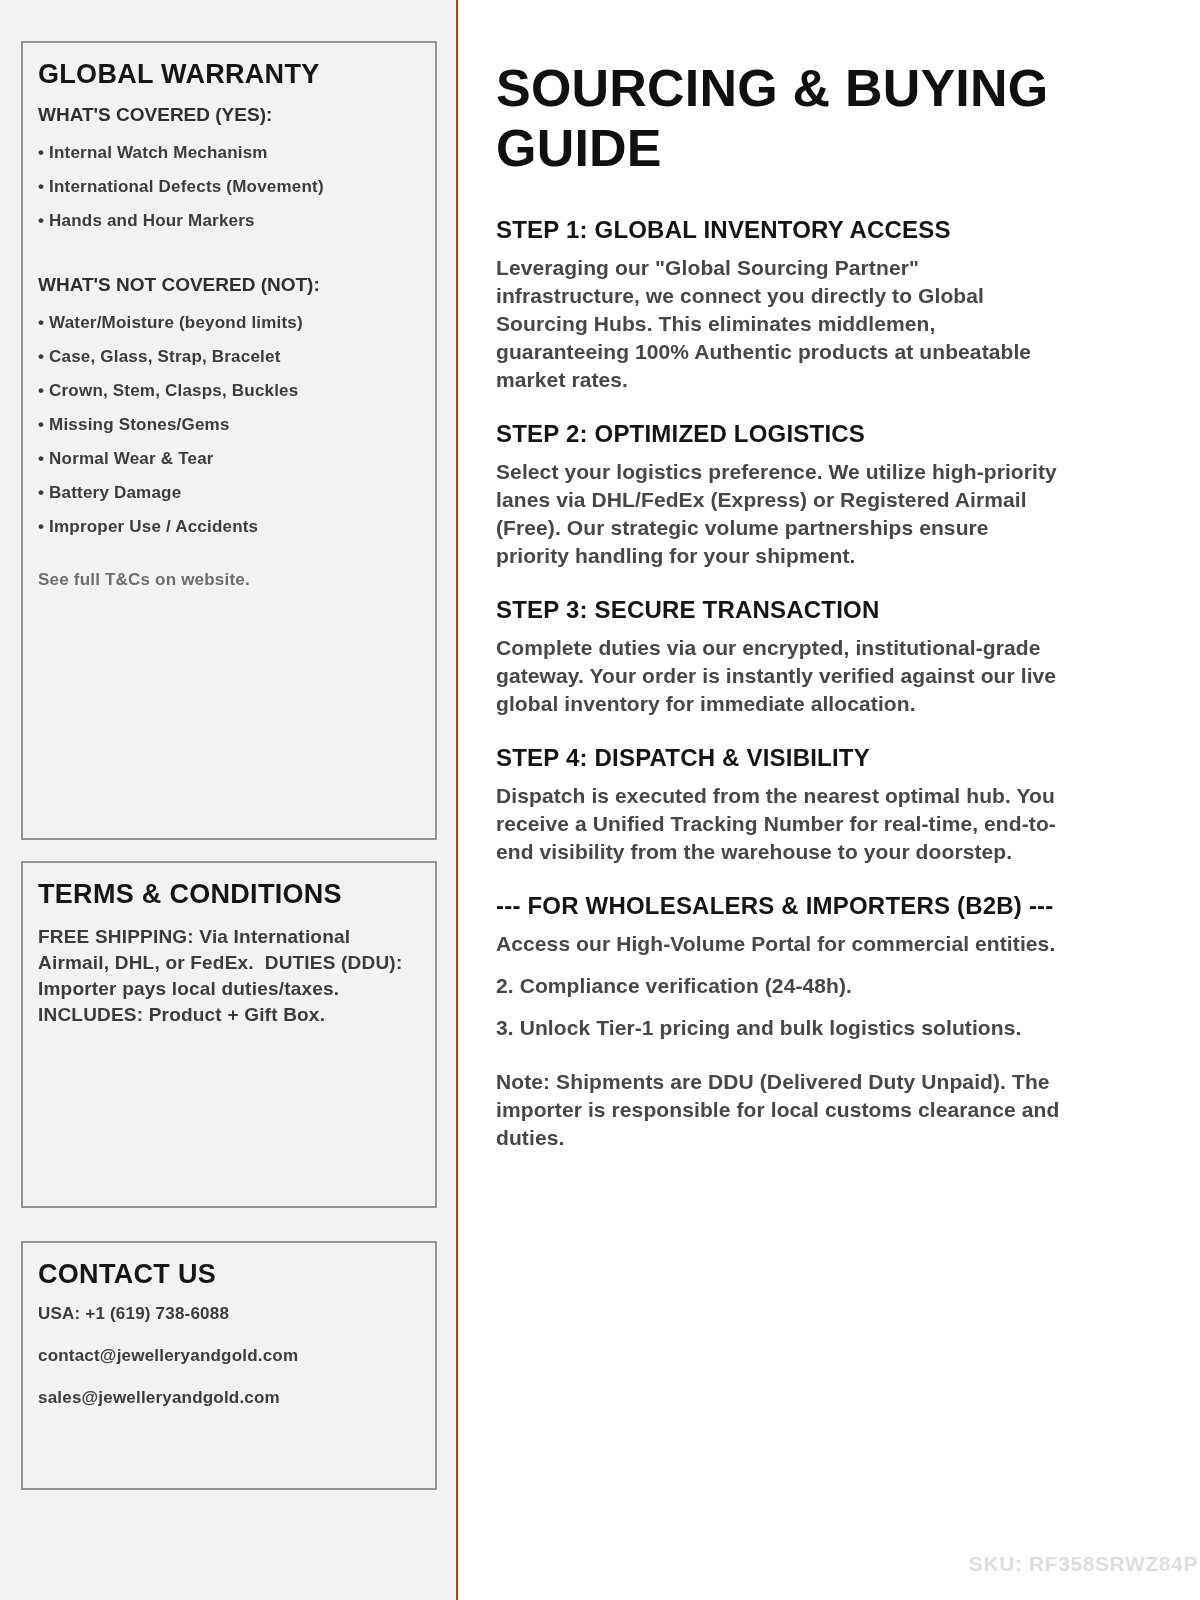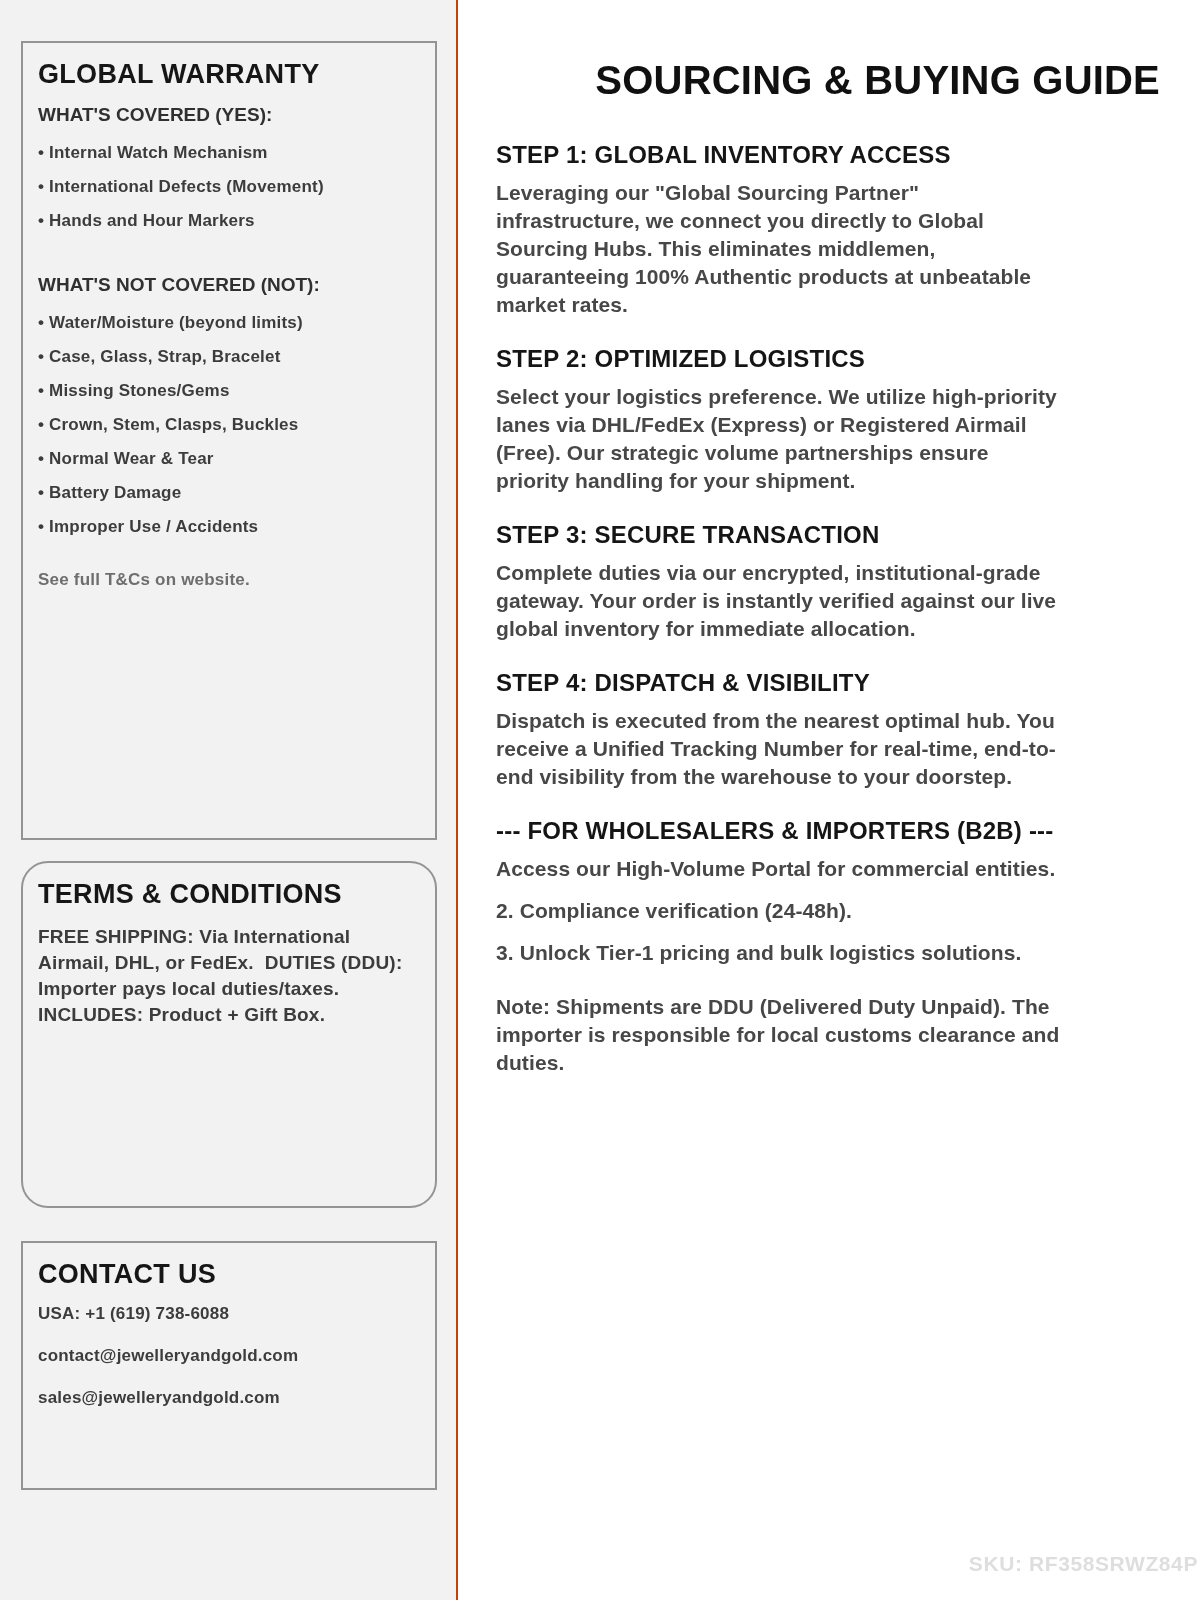--- a/index.html
+++ b/index.html
@@ -22,21 +22,21 @@
   }
   .side-box {
     position: absolute;
     left: 21px;
     width: 416px;
     border: 2px solid #949494;
     background: #f2f2f2;
     padding: 16px 15px;
   }
   .box-warranty { top: 41px;  height: 799px; }
-  .box-terms    { top: 861px; height: 347px; border-radius: 27px; }
+  .box-terms    { top: 861px; height: 347px; }
   .box-contact  { top: 1241px; height: 249px; }
 
   .side-title {
     font-size: 27px;
     font-weight: 700;
     letter-spacing: 0.3px;
     color: #161616;
     margin-bottom: 14px;
   }
   .side-subhead {
@@ -80,22 +80,22 @@
 
   
   .main {
     position: absolute;
     left: 459px; top: 0;
     width: 741px; height: 1600px;
     background: #ffffff;
     padding: 58px 40px 0 37px;
   }
   .main-title {
-    text-align: right;
-    font-size: 40px;
+    text-align: left;
+    font-size: 52px;
     font-weight: 700;
     letter-spacing: 0.2px;
     color: #101010;
     margin-bottom: 38px;
   }
   .section-heading {
     font-size: 24px;
     font-weight: 700;
     color: #151515;
     letter-spacing: 0.2px;
@@ -136,22 +136,22 @@
     <ul class="bullet-list">
       <li>Internal Watch Mechanism</li>
       <li>International Defects (Movement)</li>
       <li>Hands and Hour Markers</li>
     </ul>
 
     <div class="side-subhead second">WHAT'S NOT COVERED (NOT):</div>
     <ul class="bullet-list">
       <li>Water/Moisture (beyond limits)</li>
       <li>Case, Glass, Strap, Bracelet</li>
+      <li>Crown, Stem, Clasps, Buckles</li>
       <li>Missing Stones/Gems</li>
-      <li>Crown, Stem, Clasps, Buckles</li>
       <li>Normal Wear &amp; Tear</li>
       <li>Battery Damage</li>
       <li>Improper Use / Accidents</li>
     </ul>
 
     <div class="side-footnote">See full T&amp;Cs on website.</div>
   </div>
 
   <div class="side-box box-terms">
     <div class="side-title">TERMS &amp; CONDITIONS</div>

